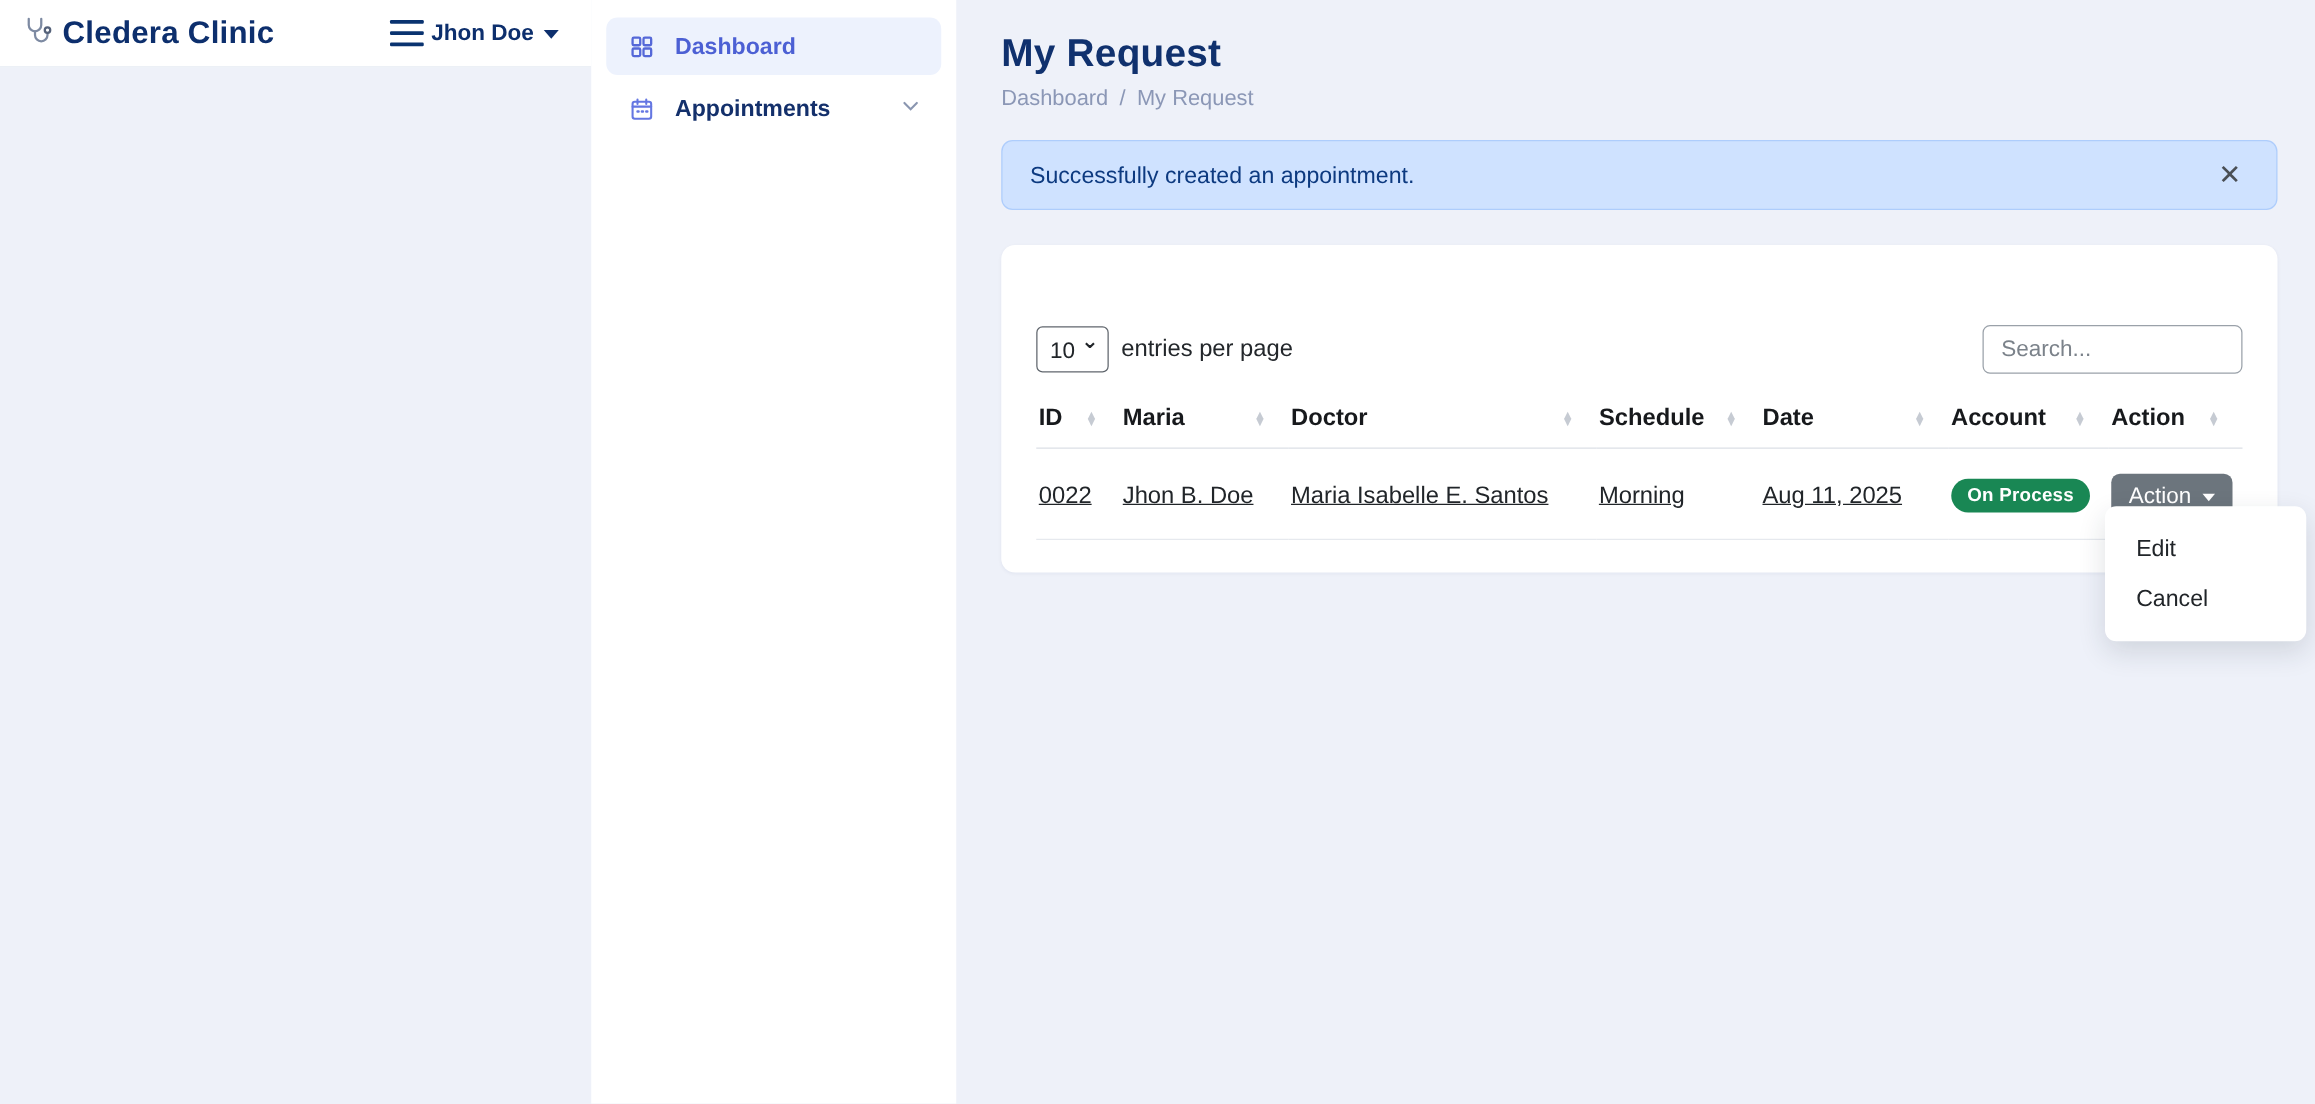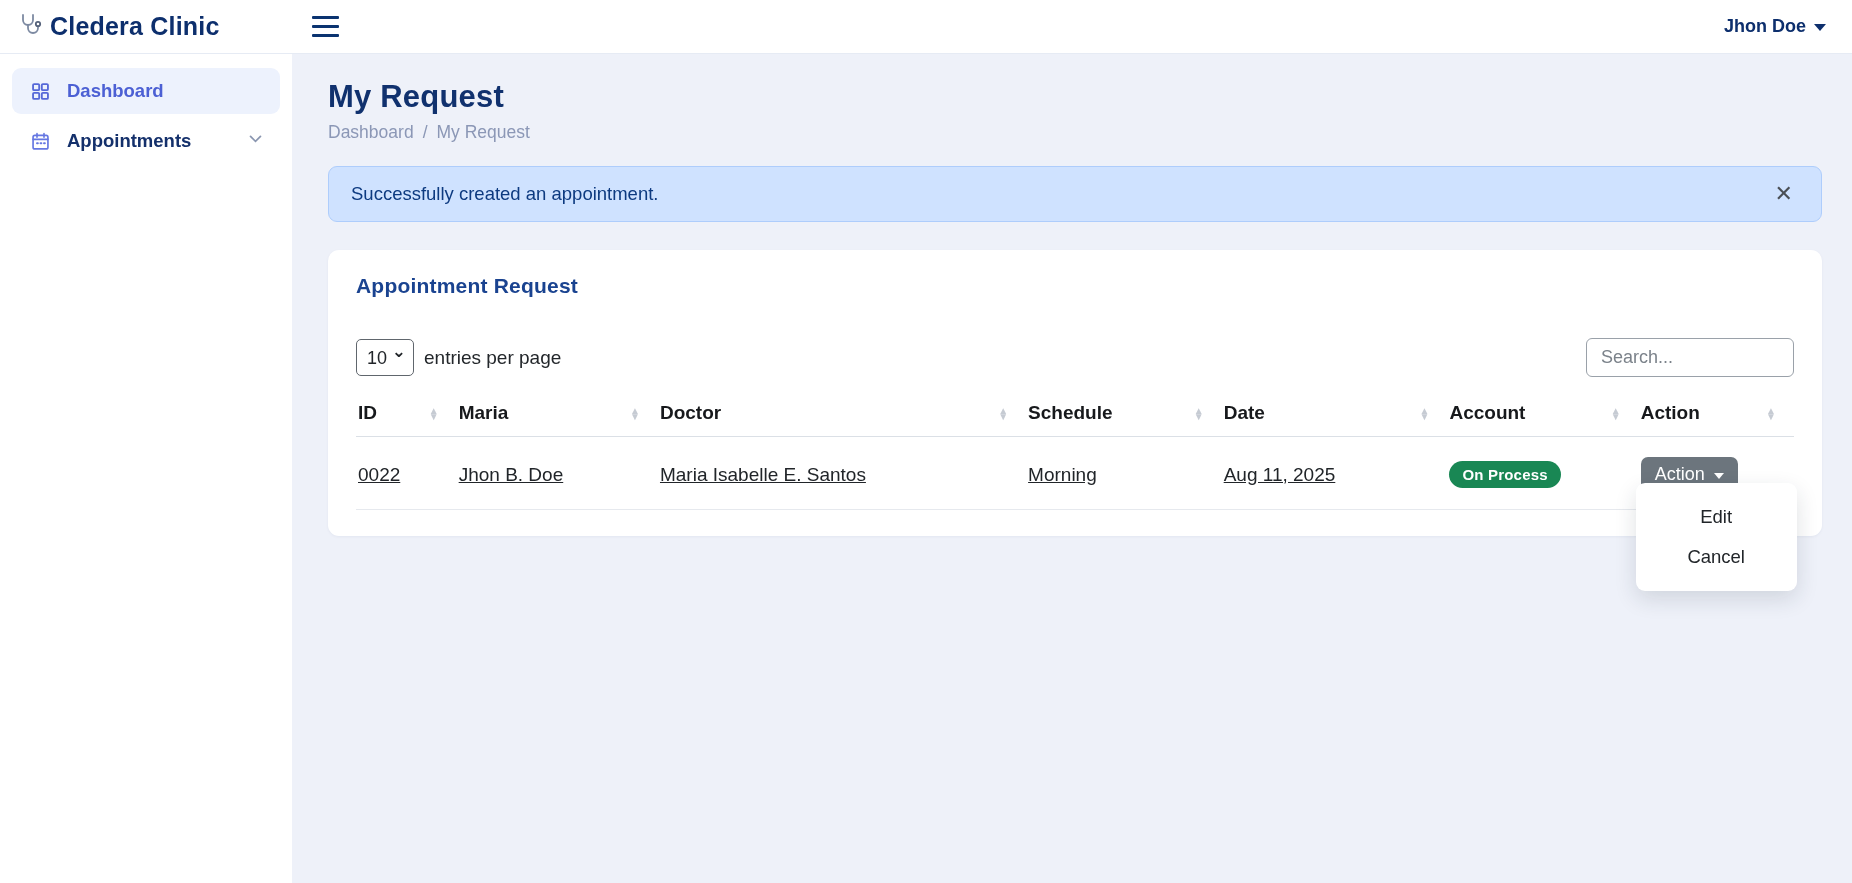--- a/index.html
+++ b/index.html
@@ -1,21 +1,21 @@
 <!DOCTYPE html>
 <html><head>
 <meta charset="utf-8">
 <style>
   * { margin:0; padding:0; box-sizing:border-box; }
   html,body { width:1852px; height:883px; overflow:hidden; }
   body {
     font-family:"Liberation Sans","DejaVu Sans",sans-serif;
     background:#eef1f9; color:#212529; font-size:19px;
   }
-  .app { display:flex; flex-direction:column; height:100%; }
+  .app { display:flex; flex-direction:row; height:100%; }
 
   
   header {
     height:54px; background:#fff; border-bottom:1px solid #e6ebf4;
     display:flex; align-items:center; flex:0 0 auto;
   }
   .brand-area { width:292px; display:flex; align-items:center; padding-left:18px; gap:8px; }
   .brand-name { color:#0d2f6d; font-weight:bold; font-size:25px; letter-spacing:.2px; }
   .menu-toggle { margin-left:14px; display:flex; flex-direction:column; gap:6px; cursor:pointer; padding:6px; }
   .menu-toggle span { display:block; width:27px; height:3px; background:#0a3370; border-radius:1px; }
@@ -108,21 +108,21 @@
     font-size:18px; padding:7px 14px; cursor:pointer; display:inline-flex; align-items:center; gap:9px;
   }
   .btn-action::after {
     content:""; width:0; height:0; border-left:5.5px solid transparent;
     border-right:5.5px solid transparent; border-top:6px solid #fff; margin-top:2px;
   }
   .dropdown-menu {
     position:absolute; left:-3px; top:46px; width:161px; background:#fff; border-radius:9px;
     box-shadow:0 8px 22px rgba(30,40,60,.14); padding:14px 0; z-index:5;
   }
-  .dropdown-item { padding:9px 25px; font-size:18.5px; color:#212529; cursor:pointer;text-align:center; }
+  .dropdown-item { padding:9px 25px; font-size:18.5px; color:#212529; cursor:pointer; }
 
   .table-footer { margin-top:30px; font-size:19px; color:#23272b; }
 </style>
 </head>
 <body>
 
 <div class="app">
 
   <header>
     <div class="brand-area">
@@ -188,21 +188,20 @@
         <span>/</span>
         <span>My Request</span>
       </div>
 
       <div class="alert">
         <span>Successfully created an appointment.</span>
         <button class="alert-close"></button>
       </div>
 
       <section class="card">
-        <h2 class="card-title">Appointment Request</h2>
 
         <div class="controls">
           <span class="select-wrap">
             <select>
               <option>10</option>
             </select>
           </span>
           <span class="entries-label">entries per page</span>
           <input class="search-input" type="text" placeholder="Search..." style="">
         </div>

